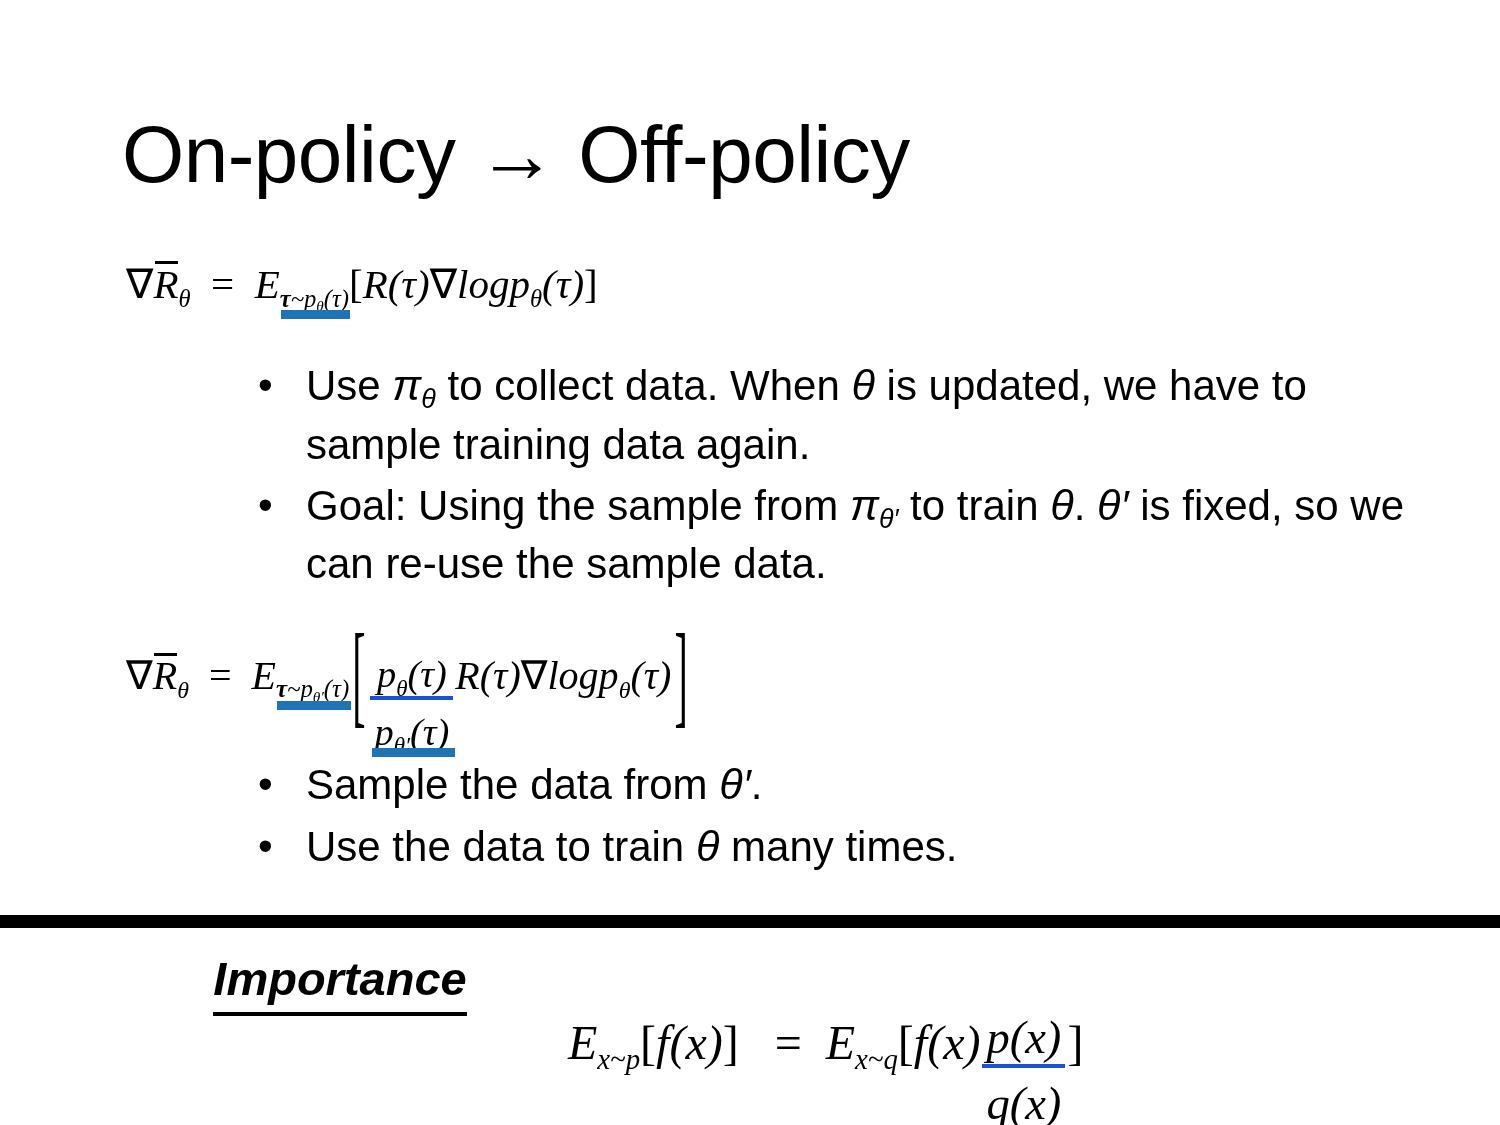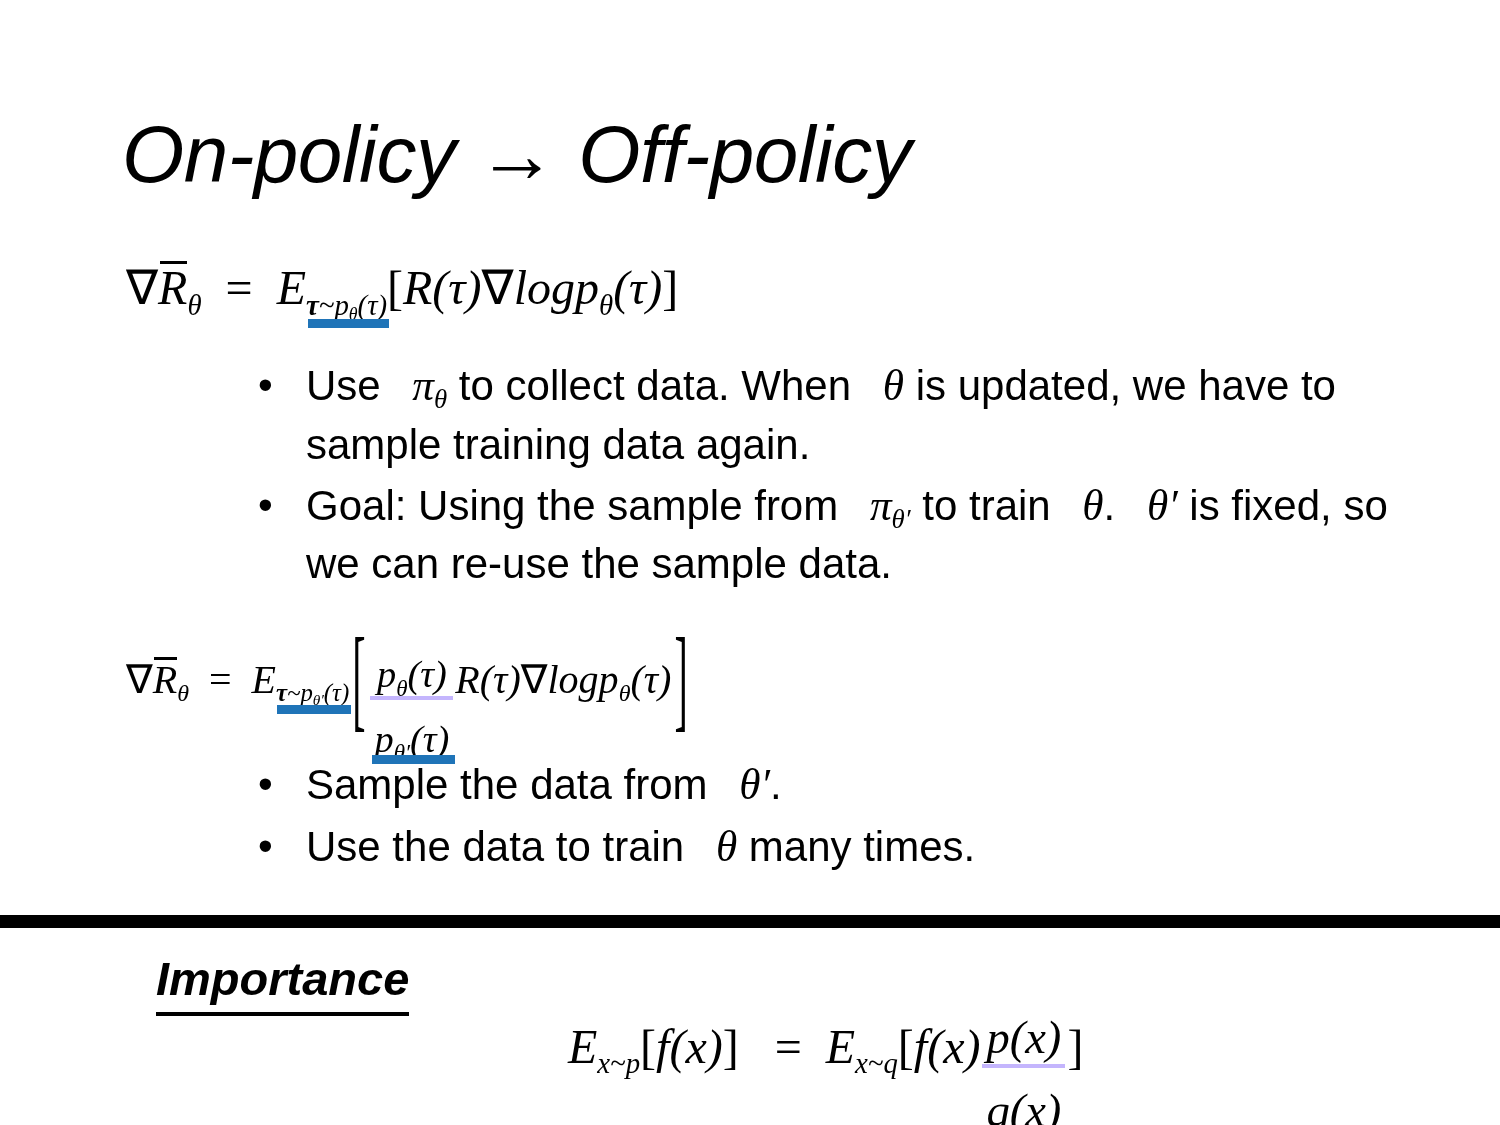--- a/index.html
+++ b/index.html
@@ -20,21 +20,20 @@
   #slide-title {
     position: absolute;
     left: 122px;
     top: 115px;
     font-size: 80px;
     font-weight: 400;
     letter-spacing: -0.5px;
     line-height: 1.0;
     white-space: nowrap;
     font-family: "Liberation Sans", sans-serif;
-    font-style: italic;
   }
 
   
   .math {
     font-family: "Liberation Serif", serif;
     font-style: italic;
     white-space: nowrap;
     line-height: 1;
   }
   .math .up { font-style: normal; }
@@ -98,31 +97,31 @@
     text-align: center;
     position: relative;
     top: -0.02em;
     margin: 0 2px;
   }
   .frac > span {
     display: block;
     padding: 0 4px;
   }
   .frac .den {
-    border-top: 4px solid #c4b5fd;
-    padding-top: 20px;
+    border-top: 4px solid #1d4ed8;
+    padding-top: 13px;
   }
   .frac .num { padding-bottom: 2px; margin-top: 48px; }
 
   
   #eq-grad-onpolicy {
     position: absolute;
     left: 126px;
     top: 262px;
-    font-size: 48px;
+    font-size: 41px;
   }
   #eq-grad-offpolicy {
     position: absolute;
     left: 126px;
     top: 608px;
     font-size: 40px;
   }
   #eq-grad-offpolicy .bigbrk {
     font-style: normal;
     display: inline-block;
@@ -146,24 +145,23 @@
     margin-bottom: 2px;
   }
   .bullet-dot {
     flex: 0 0 auto;
     width: 48px;
     font-size: 42px;
     line-height: 1.38;
   }
   .bullet-text { flex: 1 1 auto; }
   .bullet-text .mi {
-    font-family: Liberation Serif, serif;
+    font-family: Liberation Sans, sans-serif;
     font-style: italic;
     font-size: 1.03em;
-    margin-left: 20px;
   }
   .bullet-text .mi .sm {
     font-size: 0.62em;
     position: relative;
     top: 0.30em;
     display: inline-block;
   }
 
   
   #divider {
@@ -171,24 +169,24 @@
     left: 0;
     top: 915px;
     width: 1500px;
     height: 13px;
     background: #000000;
   }
 
   
   #importance-sampling-label {
     position: absolute;
-    left: 156px;
+    left: 150px;
     top: 950px;
     width: 380px;
-    text-align: left;
+    text-align: center;
     font-size: 47px;
     font-weight: bold;
     font-style: italic;
     line-height: 1.25;
   }
   #importance-sampling-label span {
     display: inline-block;
     border-bottom: 4px solid #000;
     padding-bottom: 3px;
   }

